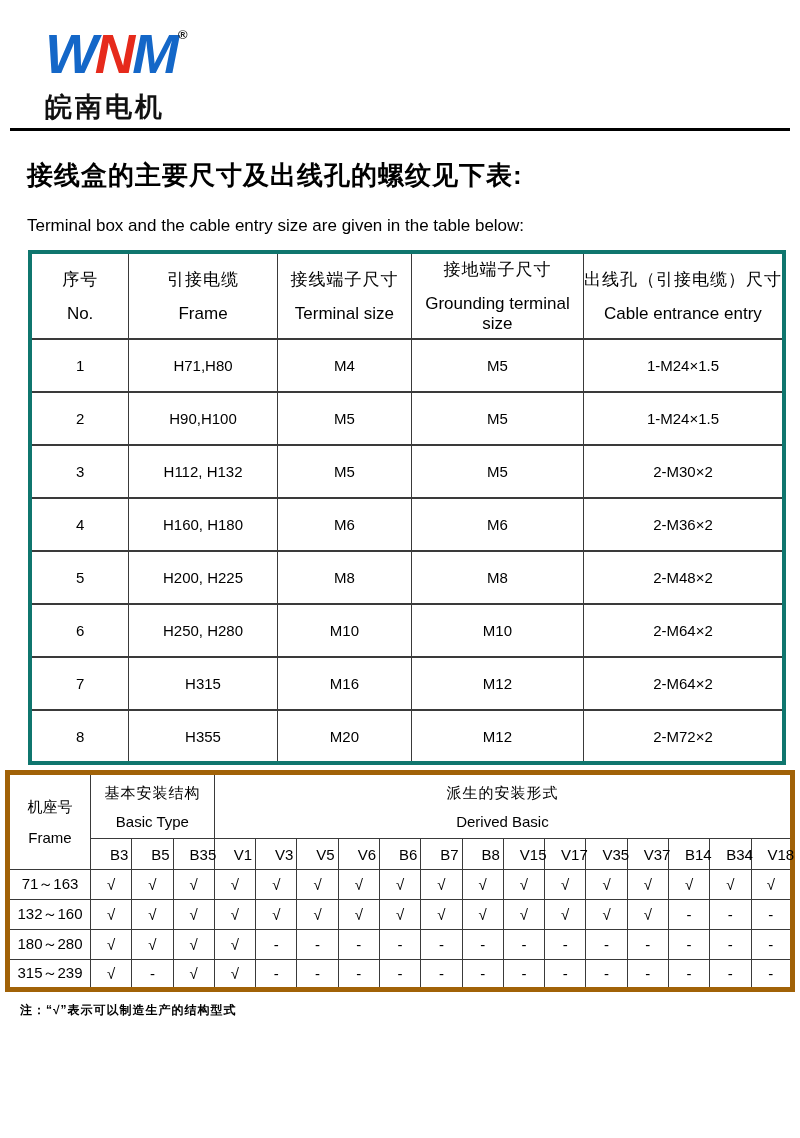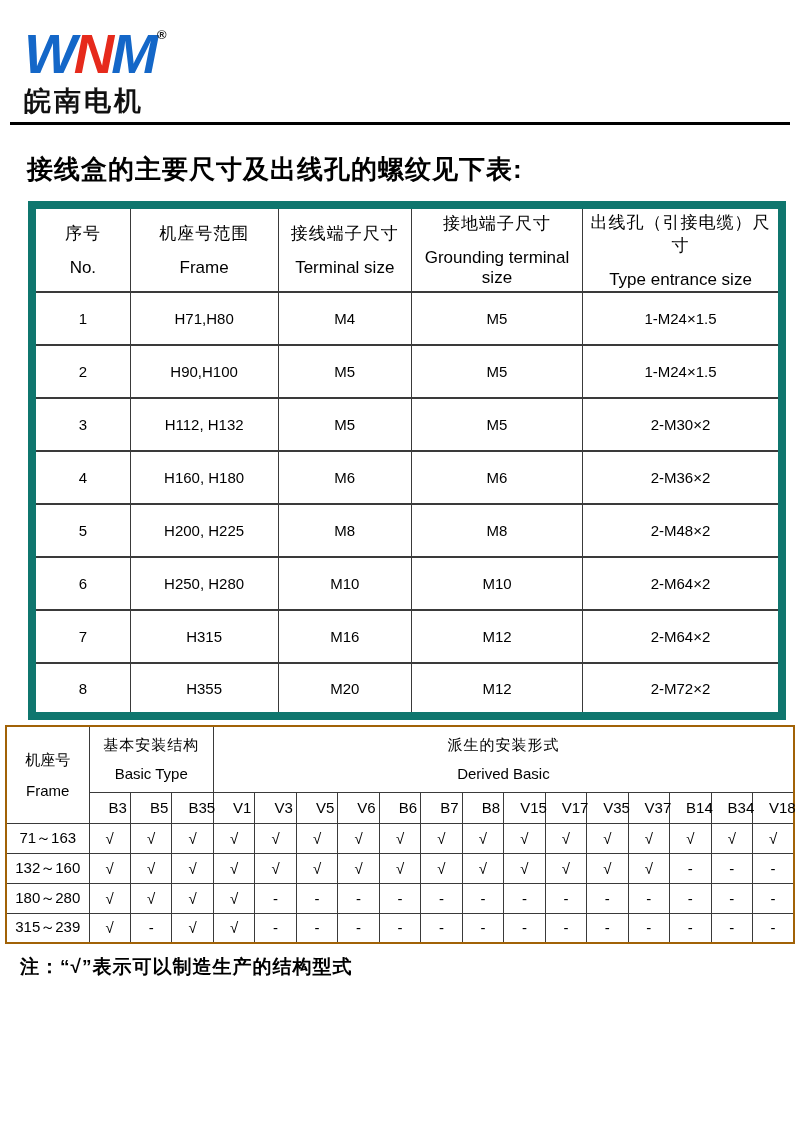--- a/index.html
+++ b/index.html
@@ -6,33 +6,33 @@
   html, body { background: #fff; }
   body {
     width: 800px; height: 1138px;
     font-family: "Liberation Sans", "DejaVu Sans", sans-serif;
     color: #000;
     overflow: hidden;
   }
   .page { width: 800px; height: 1138px; position: relative; background: #fff; }
 
   
-  .logo-block { padding: 6px 0 0 24px; }
+  .logo-block { padding: 6px 0 0 45px; }
   .logo-letters {
     font-weight: bold; font-style: italic;
     font-size: 56px; line-height: 58px; letter-spacing: -3px;
     display: inline-block;
   }
   .logo-letters .reg {
     font-size: 13px; font-style: normal; font-weight: bold;
     vertical-align: 34px; letter-spacing: 0; color: #222; margin-left: 2px;
   }
   .company-name {
     font-size: 27px; font-weight: bold; color: #111;
-    letter-spacing: 3px; line-height: 32px; margin-top: 2px;
+    letter-spacing: 3px; line-height: 32px; margin-top: 8px;
   }
   .header-rule {
     height: 3px; background: #000;
     margin: 5px 10px 0 10px;
   }
 
   
   .sec-title-cn {
     font-size: 26px; font-weight: 600; letter-spacing: 1px;
     margin: 27px 0 0 27px;
@@ -43,99 +43,100 @@
   }
   .sec2 .sec-title-cn { margin-top: 54px; }
   .sec2 .sec-title-en { margin-top: 9px; margin-left: 25px; }
 
   
   table { border-collapse: collapse; table-layout: fixed; }
   th, td { text-align: center; vertical-align: middle; font-weight: normal; }
 
   #table1 {
     width: 758px; margin: 14px 0 0 28px;
-    border: 8px solid #0f766e;
+    border: 4px solid #0f766e;
   }
   #table1 th, #table1 td {
     border: 1px solid #3a3a3a;
     border-top-width: 2px; border-bottom-width: 2px;
     font-size: 15px;
   }
   #table1 thead th { height: 87px; font-size: 17px; }
   #table1 thead .cn { margin-bottom: 13px; letter-spacing: 1px; }
   #table1 tbody td { height: 53px; }
   #table1 col.c1 { width: 13.1%; }
   #table1 col.c2 { width: 19.7%; }
   #table1 col.c3 { width: 17.8%; }
   #table1 col.c4 { width: 22.8%; }
   #table1 col.c5 { width: 26.6%; }
 
   
   #table2 {
     width: 790px; margin: 5px 8px 0 5px;
-    border: 2px solid #a16207;
+    border: 5px solid #a16207;
   }
   #table2 th, #table2 td {
     border: 1px solid #3a3a3a;
     font-size: 15px;
   }
   #table2 .group-th { height: 66px; }
   #table2 .group-th .cn { margin-bottom: 10px; letter-spacing: 1px; }
   #table2 .col-th { height: 31px; padding-left: 16px; }
   #table2 tbody td, #table2 tbody th { height: 30px; }
   #table2 .frame-th { font-size: 15px; }
 
   .note {
-    font-size: 19px; font-weight: 600;
+    font-size: 12px; font-weight: 600;
     margin: 10px 0 0 20px; letter-spacing: 1px;
   }
 </style>
 </head>
 <body>
 
 <div class="page">
 
   <div class="logo-block">
     <div class="logo-letters"><span style="color: rgb(20, 103, 200);">W</span><span style="color: rgb(230, 42, 28);">N</span><span style="color: rgb(20, 103, 200);">M</span><span class="reg">®</span></div>
     <div class="company-name">皖南电机</div>
   </div>
   <div class="header-rule"></div>
 
   <div class="sec1">
     <div class="sec-title-cn">接线盒的主要尺寸及出线孔的螺纹见下表:</div>
+    <div class="sec-title-en">Terminal box and the cable entry size are given in the table below:</div>
 
     <table id="table1">
       <colgroup>
         <col class="c1">
           <col class="c2">
           <col class="c3">
           <col class="c4">
           <col class="c5">
       </colgroup>
       <thead>
           <tr>
             <th>
               <div class="cn">序号</div>
               <div class="en">No.</div>
             </th>
             <th>
-              <div class="cn">机座号范围</div>
+              <div class="cn">引接电缆</div>
               <div class="en">Frame</div>
             </th>
             <th>
               <div class="cn">接线端子尺寸</div>
               <div class="en">Terminal size</div>
             </th>
             <th>
               <div class="cn">接地端子尺寸</div>
               <div class="en">Grounding terminal size</div>
             </th>
             <th>
               <div class="cn">出线孔（引接电缆）尺寸</div>
-              <div class="en">Type entrance size</div>
+              <div class="en">Cable entrance entry</div>
             </th>
           </tr>
         </thead>
       <tbody>
           <tr>
             <td>1</td>
             <td>H71,H80</td>
             <td>M4</td>
             <td>M5</td>
             <td>1-M24×1.5</td>

